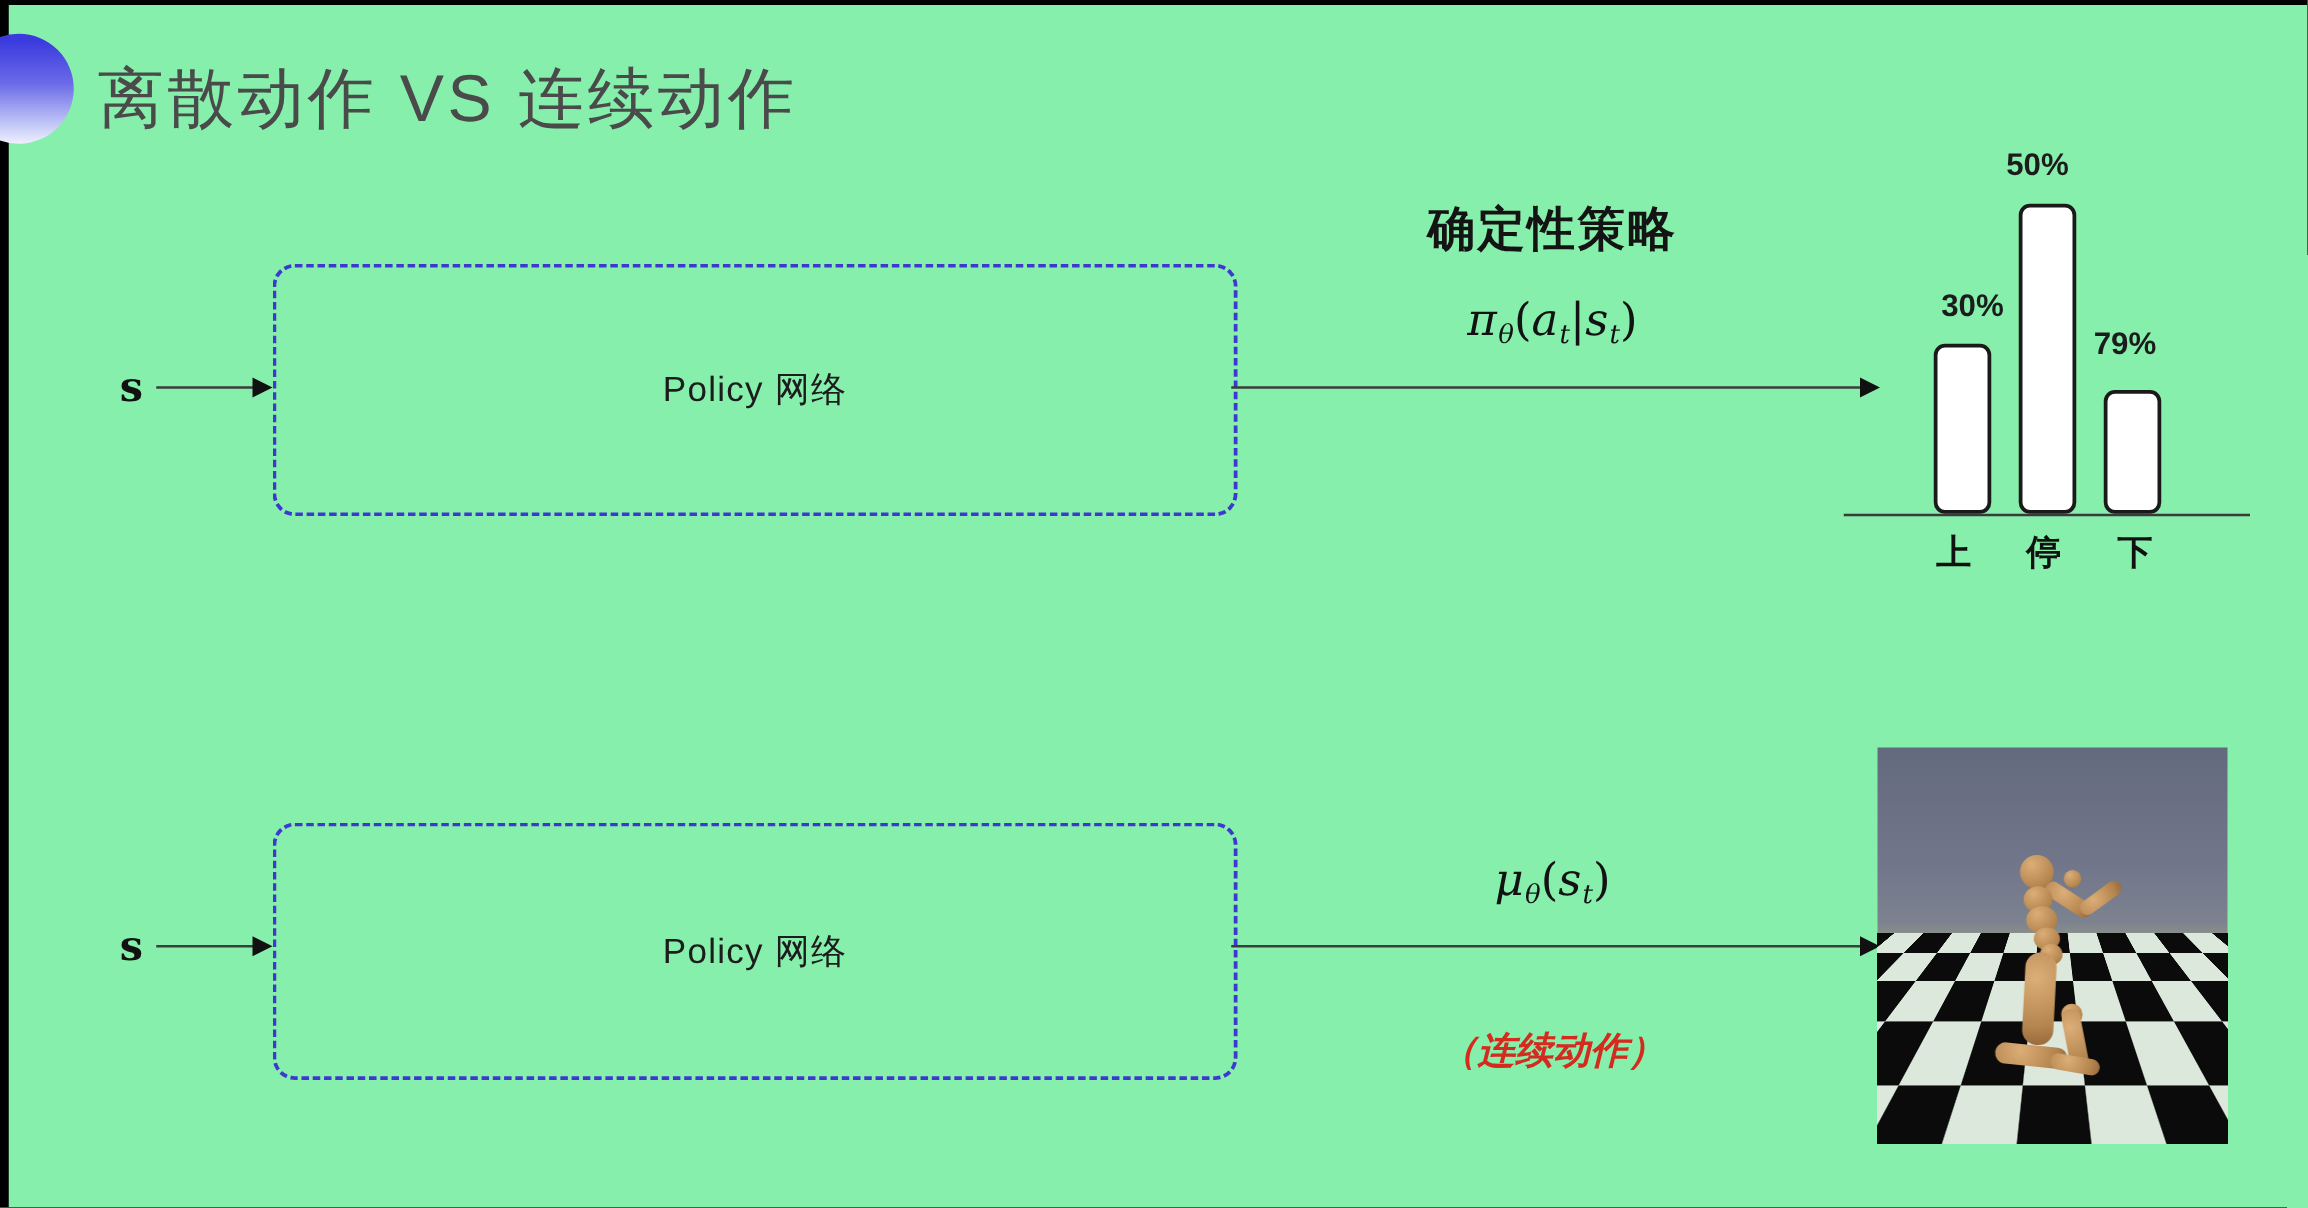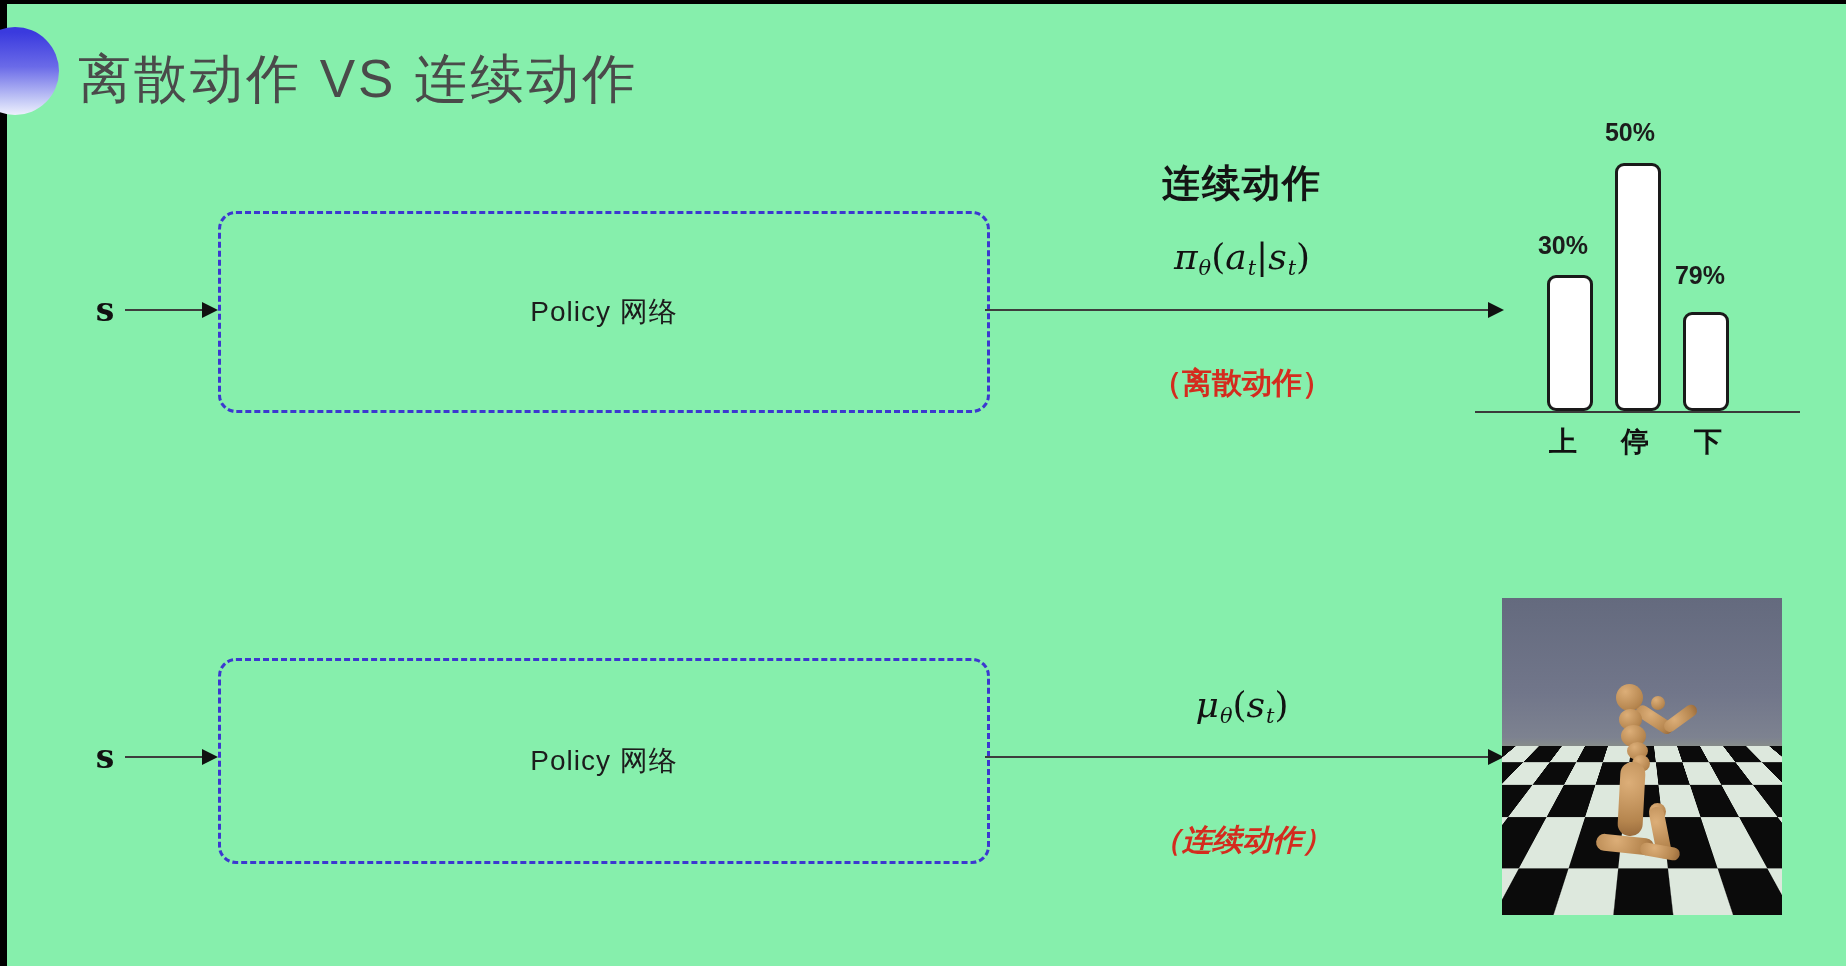--- a/index.html
+++ b/index.html
@@ -92,26 +92,25 @@
   <div class="arrow-line" style="left:125px;top:309px;width:78px;"></div>
   <div class="arrow-head" style="left:202px;top:302px;"></div>
 
   <div class="policy-box" style="top:211px;height:196px;">
     <span class="policy-box-label">Policy 网络</span>
   </div>
 
   <div class="arrow-line" style="left:985px;top:309px;width:504px;"></div>
   <div class="arrow-head" style="left:1488px;top:302px;"></div>
 
-  <div class="policy-type" style="top:158px;">连续动作</div>
+  <div class="policy-type" style="top:158px;">确定性策略</div>
   <div class="formula" style="top:236px;"><span class="v">π</span><sub>θ</sub><span>(</span><span class="v">a</span><sub>t</sub><span>|</span><span class="v">s</span><sub>t</sub><span>)</span></div>
-  <div class="action-note" style="top:363px;">（离散动作）</div>
 
   <div class="bar-chart">
-    <div class="value-label" style="left:43px;top:136px;">30%</div>
+    <div class="value-label" style="left:58px;top:136px;">30%</div>
     <div class="value-label" style="left:110px;top:23px;">50%</div>
     <div class="value-label" style="left:180px;top:166px;">79%</div>
 
     <div class="bar" style="left: 72px; height: 130px;"></div>
     <div class="bar" style="left: 140px; height: 242px;"></div>
     <div class="bar" style="left: 208px; height: 93px;"></div>
 
     <div class="baseline"></div>
 
     <div class="cat-label" style="left:58px;top:328px;">上</div>

